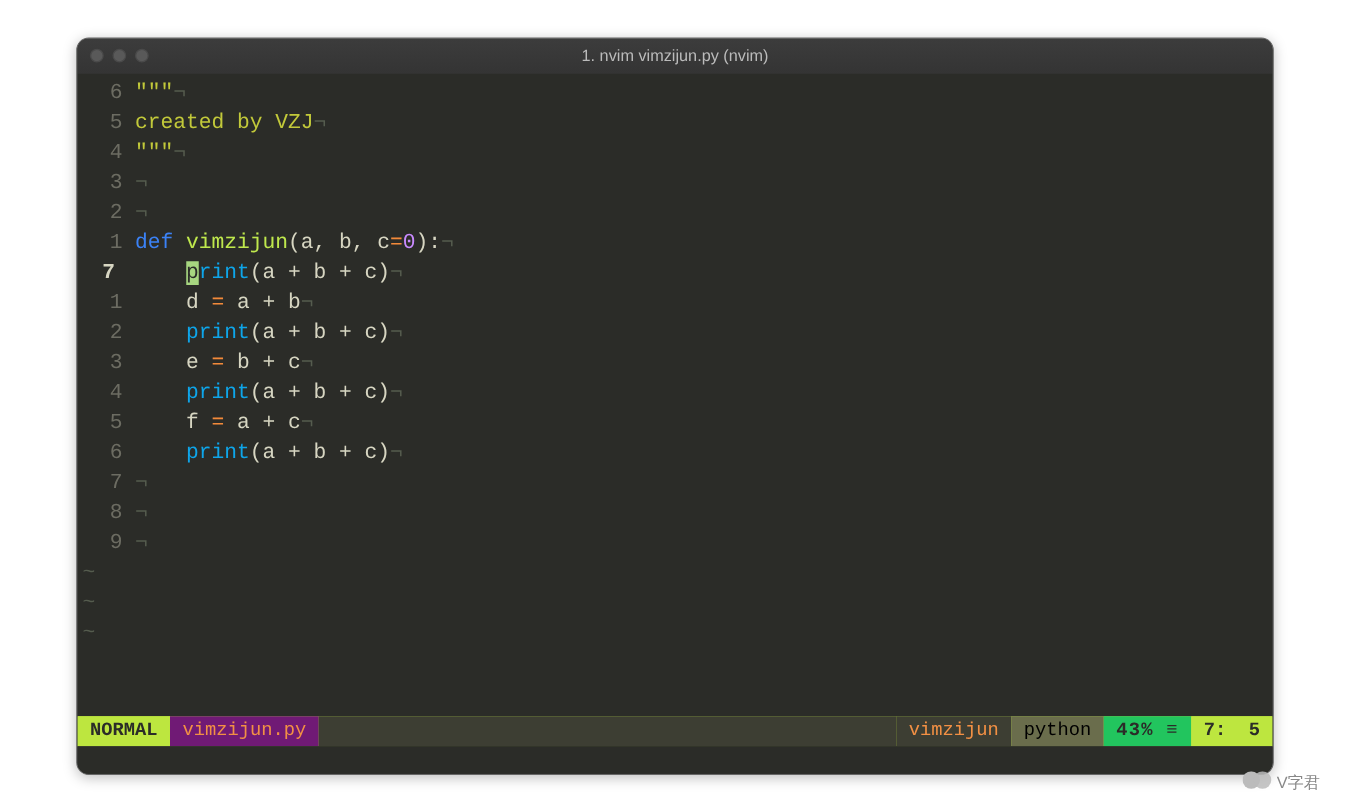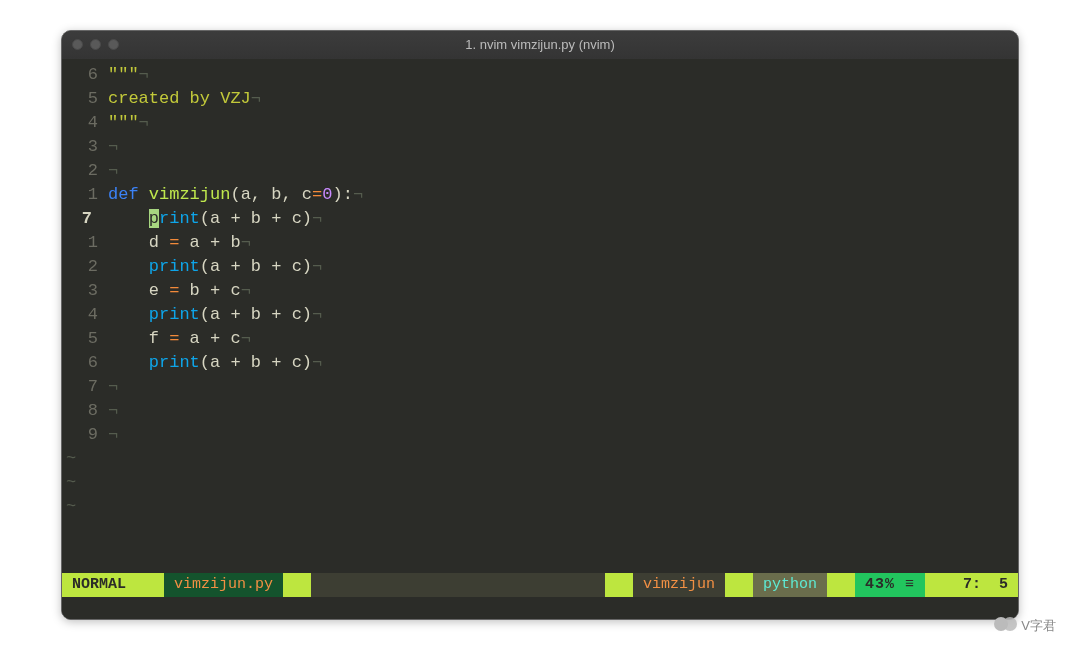--- a/index.html
+++ b/index.html
@@ -101,50 +101,49 @@
     color: #555c4e;
   }
   .statusline {
     height: 24px;
     background: #bde63f;
     display: flex;
     align-items: stretch;
     font-size: 15px;
     font-weight: bold;
     color: #2b2c28;
-    gap: 28px;
   }
   .sl-seg {
     display: flex;
     align-items: center;
     padding: 0 10px;
     font-weight: bold;
   }
   .sl-mode {
     background: #bde63f;
     color: #2b2c28;
   }
   .sl-file {
-    background: #14532d;
+    background: #701a75;
     color: #f29044;
     font-weight: 500;
     flex-shrink: 0;
   }
   .sl-spacer {
     flex: 1;
     background: #3d3e33;
   }
   .sl-func {
     background: #3d3e33;
     color: #f29044;
     font-weight: 500;
   }
   .sl-ft {
     background: #6a6d4c;
-    color: #5eead4;
+    color: #000000;
     font-weight: 500;
     text-align: right;
   }
   .sl-enc {
     background: #888a66;
     color: #ebebe0;
     font-weight: 500;
   }
   .sl-pct {
     background: #22c55e;

